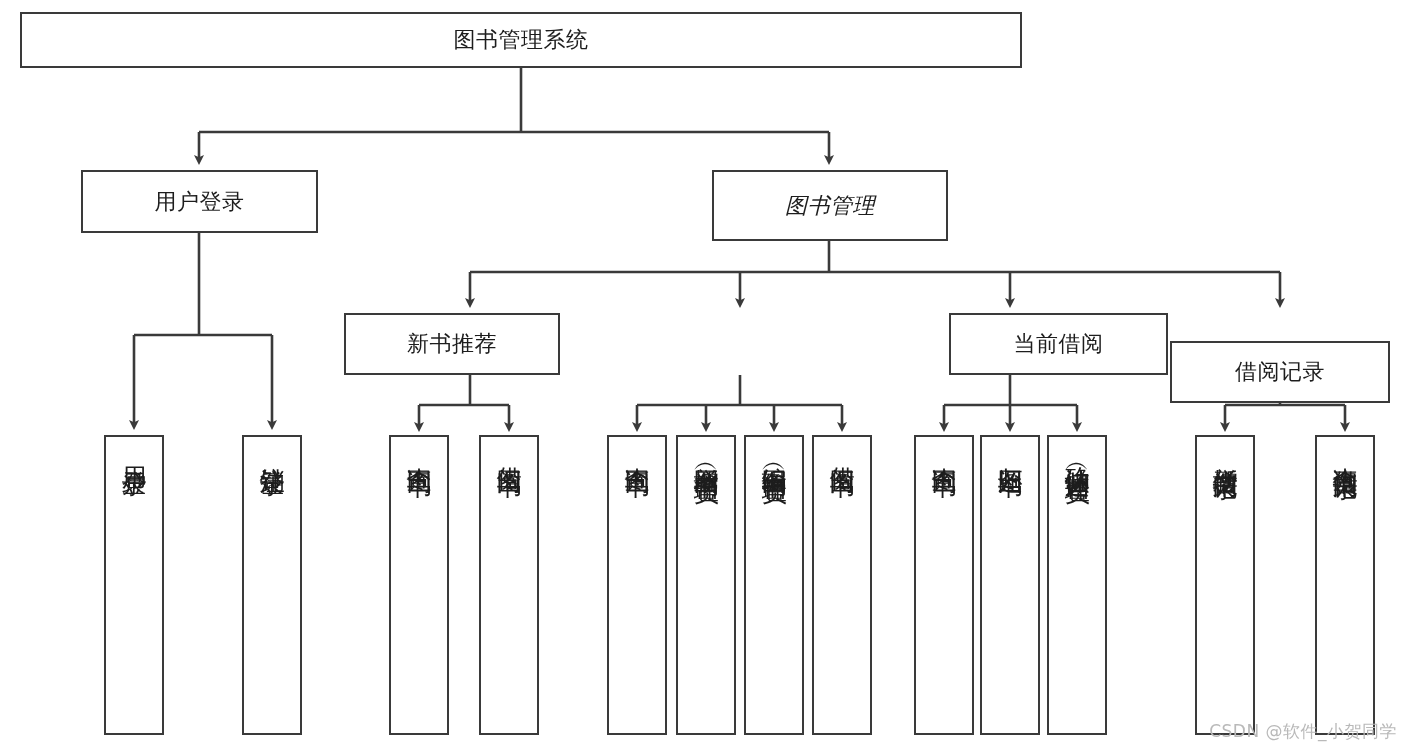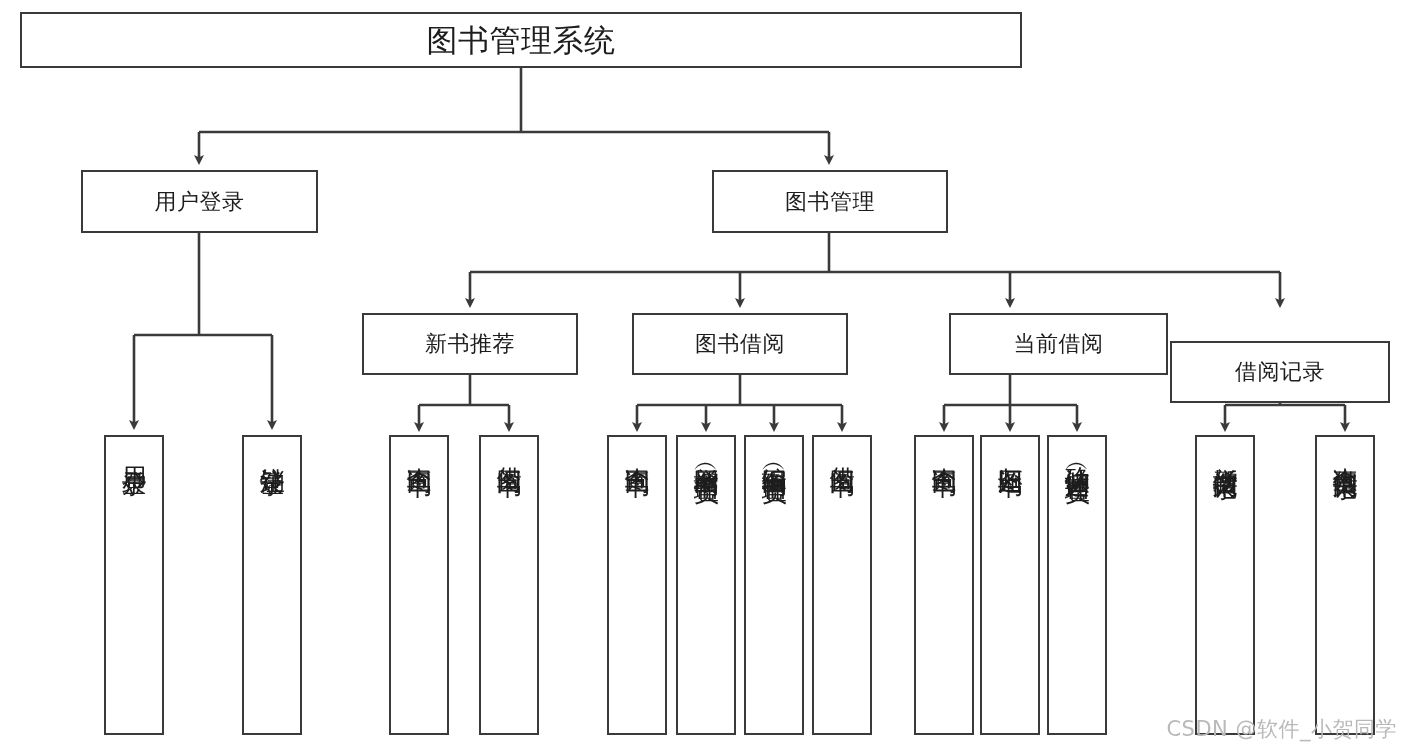--- a/index.html
+++ b/index.html
@@ -34,39 +34,39 @@
     color:#1d1d1d;
     line-height:1.18;
     white-space:pre;
     text-align:center;
     letter-spacing:0.5px;
   }
   
   .node.h .lbl{
     font-size:22px;
   }
-  .node.root .lbl{font-size:31px;}
+  .node.root .lbl{font-size:22px;}
   
   .node.v{
     align-items:flex-start;
     justify-content:center;
     padding-top:10px;
   }
   .node.v .lbl{
     writing-mode:vertical-rl;
     text-orientation:upright;
     font-size:25px;
     line-height:1.02;
     letter-spacing:2px;
     white-space:nowrap;
   }
   .watermark{
     position:absolute;
     right:8px;bottom:4px;
-    font-size:21px;
+    font-size:17px;
     color:#b9b9b9;
     letter-spacing:0.5px;
     z-index:5;
     white-space:nowrap;
     font-family:"DejaVu Sans","Liberation Sans",sans-serif;
   }
 </style>
 </head>
 <body>
 
@@ -122,29 +122,26 @@
     </g>
   </svg>
 
   <div class="node h root" style="left:20px;top:12px;width:1002px;height:56px;">
     <span class="lbl">图书管理系统</span>
   </div>
 
   <div class="node h" style="left:81px;top:170px;width:237px;height:63px;">
     <span class="lbl">用户登录</span>
   </div>
-  <div class="node h" style="left:712px;top:170px;width:236px;height:63px;">
+  <div class="node h" style="left:712px;top:170px;width:236px;height:71px;font-style:italic;">
     <span class="lbl">图书管理</span>
   </div>
 
-  <div class="node h" style="left:362px;top:313px;width:216px;height:62px;">
+  <div class="node h" style="left:344px;top:313px;width:216px;height:62px;">
     <span class="lbl">新书推荐</span>
-  </div>
-  <div class="node h" style="left:632px;top:313px;width:216px;height:62px;">
-    <span class="lbl">图书借阅</span>
   </div>
   <div class="node h" style="left:901px;top:313px;width:219px;height:62px;margin-left:48px;">
     <span class="lbl">当前借阅</span>
   </div>
   <div class="node h" style="left:1170px;top:313px;width:220px;height:62px;margin-top:28px;">
     <span class="lbl">借阅记录</span>
   </div>
 
   <div class="node v" style="left:104px;top:435px;width:60px;height:300px;">
     <span class="lbl">用户登录</span>

